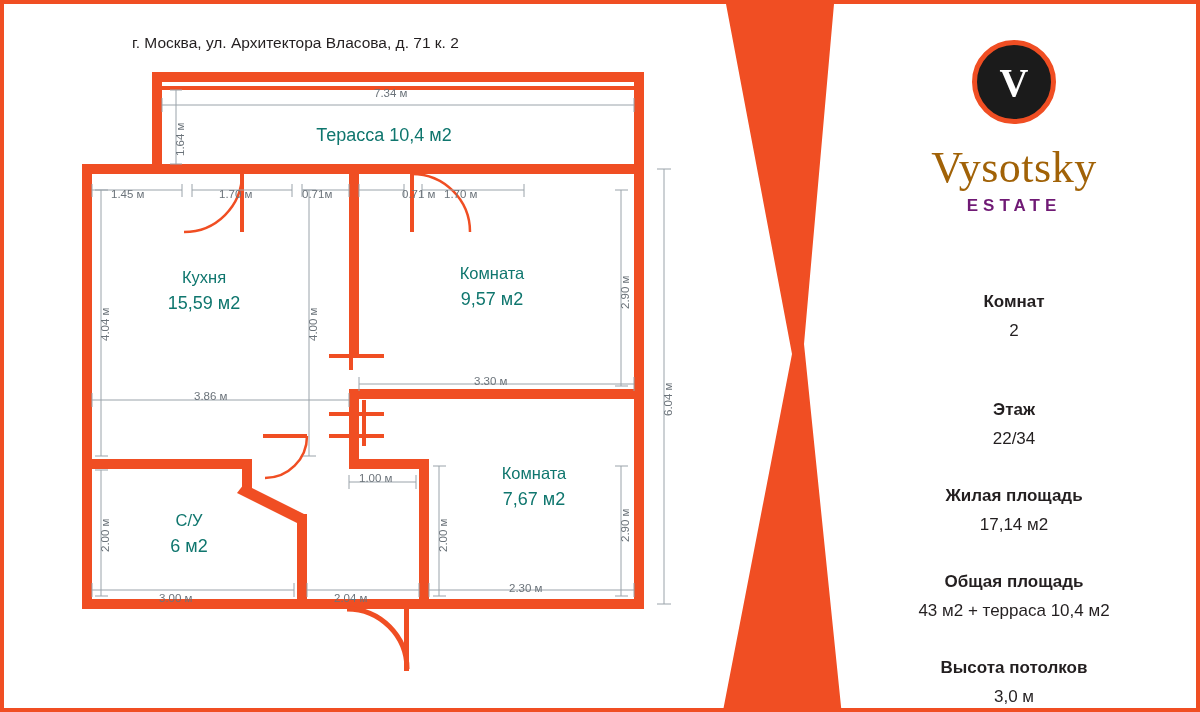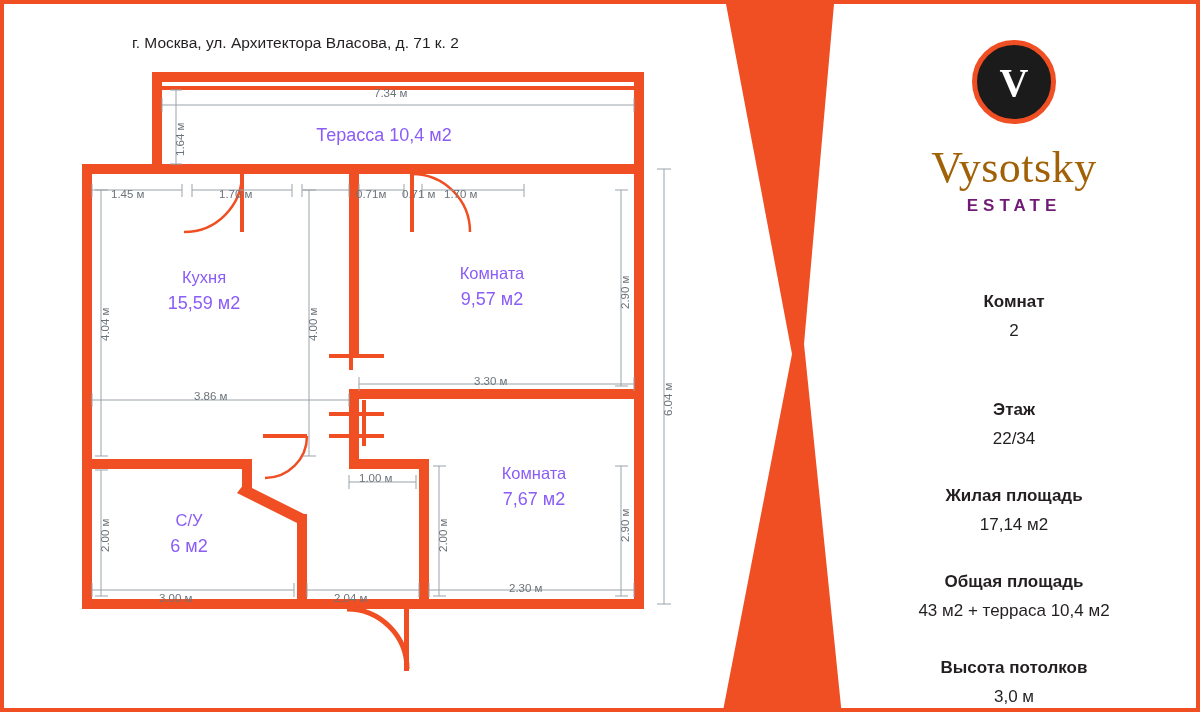--- a/index.html
+++ b/index.html
@@ -46,21 +46,21 @@
     left: 128px;
     top: 30px;
     font-size: 15.5px;
     color: #231f20;
     white-space: nowrap;
   }
 
   .room-label {
     position: absolute;
     text-align: center;
-    color: #8b5cf6;
+    color: #0f766e;
     line-height: 1.45;
     white-space: nowrap;
   }
   .room-label .nm { font-size: 16.5px; display: block; }
   .room-label .ar { font-size: 18px; display: block; }
   .room-label.one-line { font-size: 18px; }
 
   
   .dim {
     position: absolute;
@@ -312,21 +312,21 @@
       <span class="nm">С/У</span>
       <span class="ar">6 м2</span>
     </div>
 
     
     <div class="dim" style="left:370px; top:83px;">7.34 м</div>
     <div class="dim vert" style="left:170px; top:152px; transform:rotate(-90deg);">1.64 м</div>
 
     <div class="dim" style="left:107px; top:184px;">1.45 м</div>
     <div class="dim" style="left:215px; top:184px;">1.70 м</div>
-    <div class="dim" style="left:312px; top:184px;padding-left:40px;">0.71м</div>
+    <div class="dim" style="left:298px; top:184px;">0.71м</div>
     <div class="dim" style="left:358px; top:184px;padding-left:40px;">0.71 м</div>
     <div class="dim" style="left:440px; top:184px;">1.70 м</div>
 
     <div class="dim vert" style="left:95px; top:337px; transform:rotate(-90deg);">4.04 м</div>
     <div class="dim vert" style="left:303px; top:337px; transform:rotate(-90deg);">4.00 м</div>
     <div class="dim vert" style="left:615px; top:305px; transform:rotate(-90deg);">2.90 м</div>
     <div class="dim vert" style="left:615px; top:538px; transform:rotate(-90deg);">2.90 м</div>
     <div class="dim vert" style="left:658px; top:412px; transform:rotate(-90deg);">6.04 м</div>
 
     <div class="dim" style="left:190px; top:386px;">3.86 м</div>

